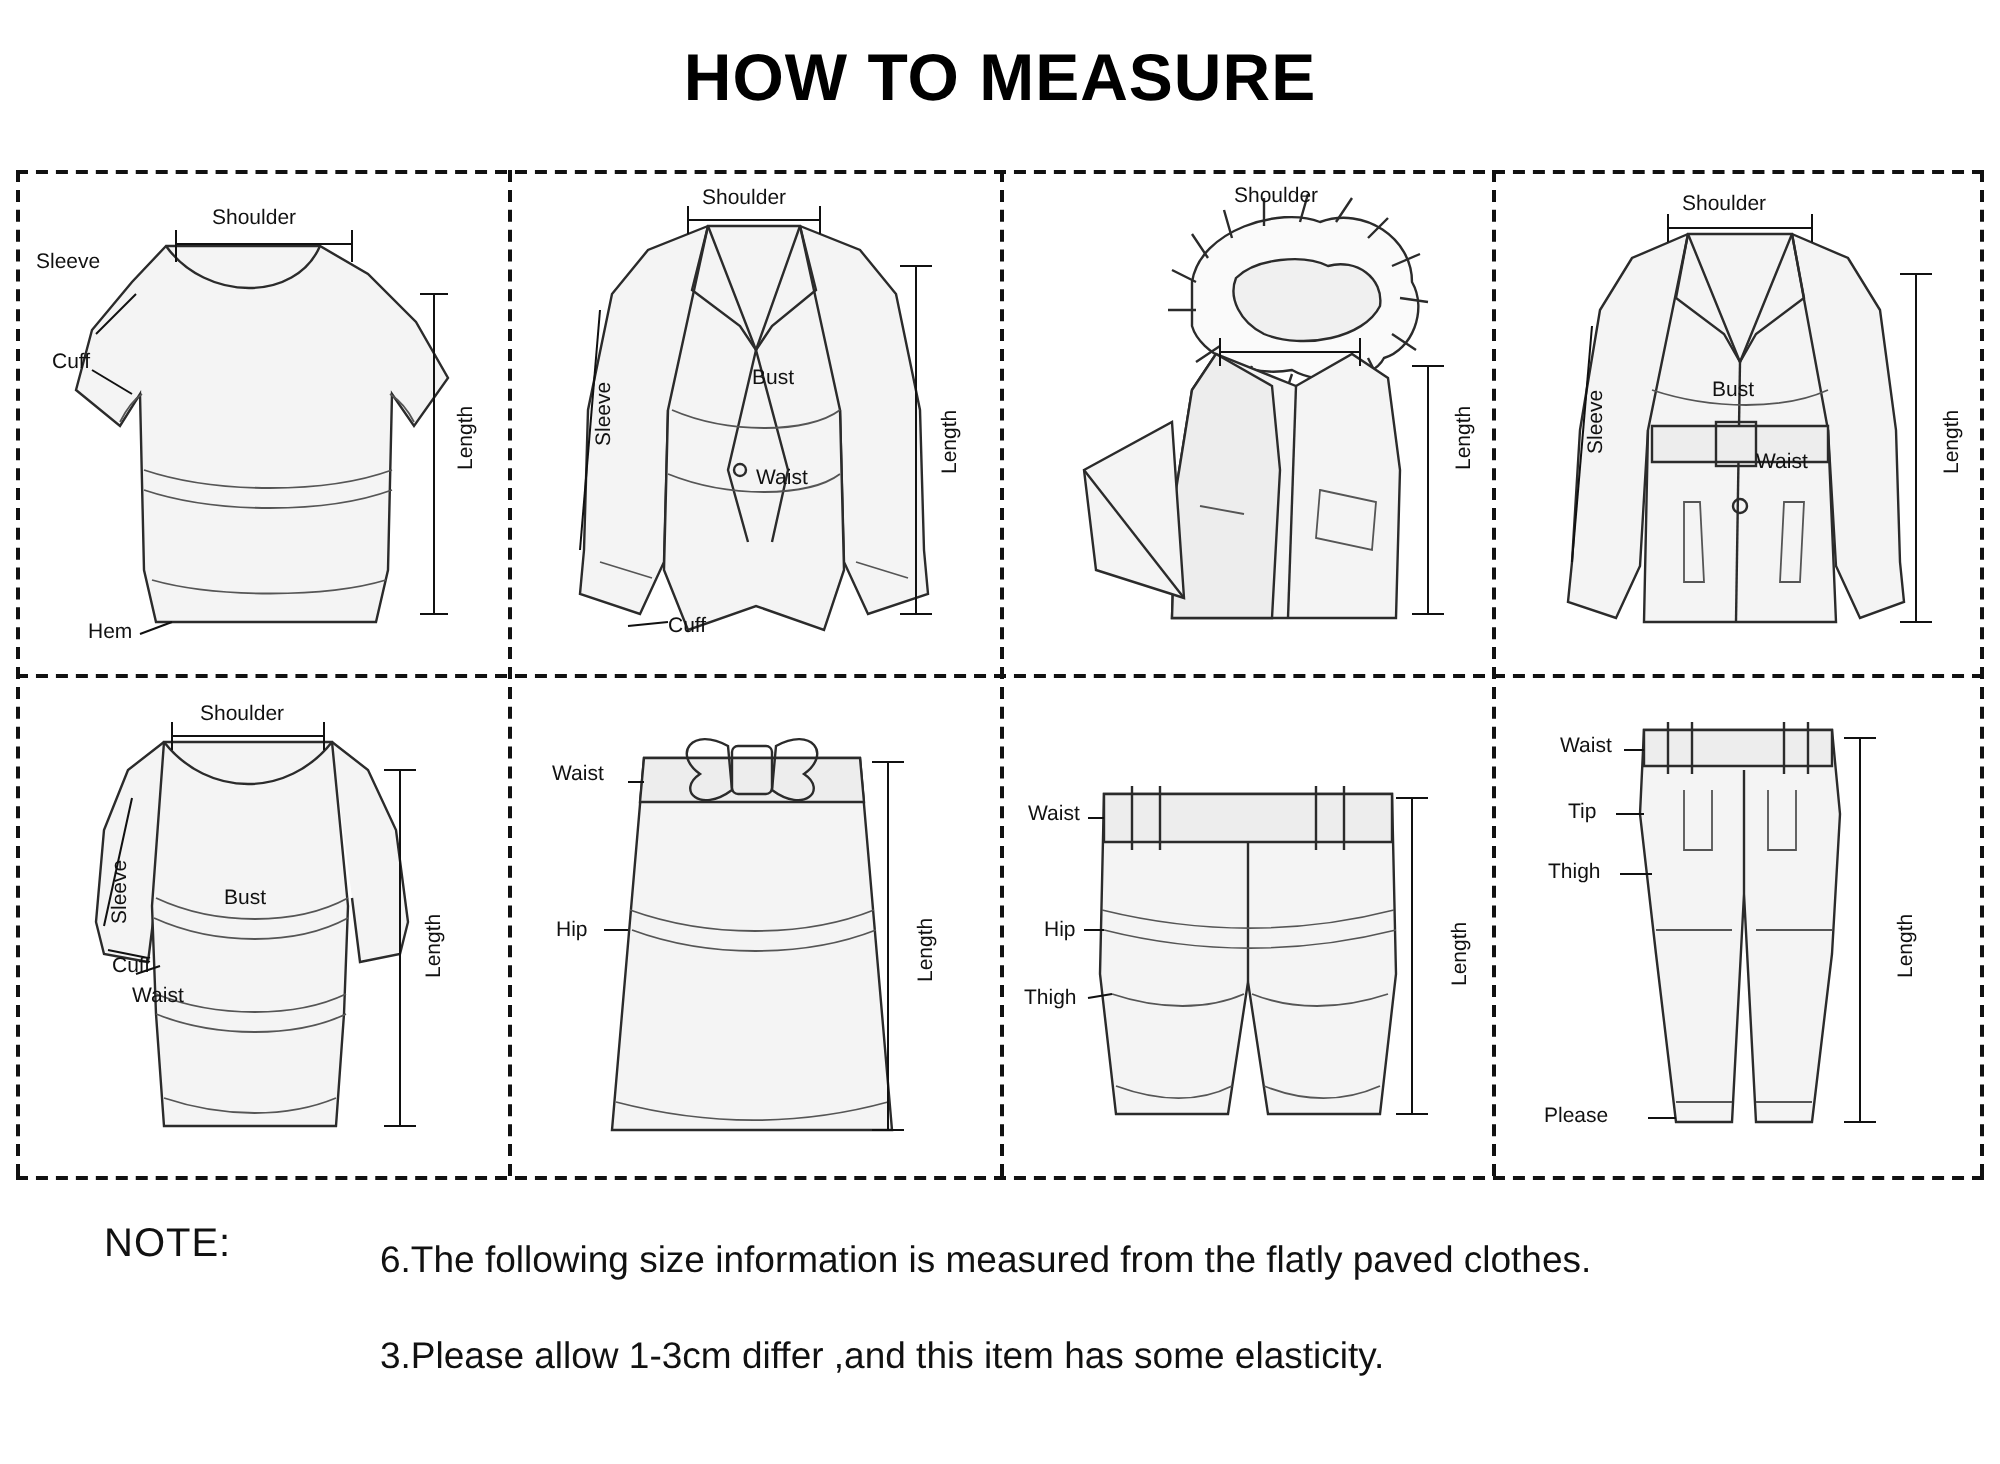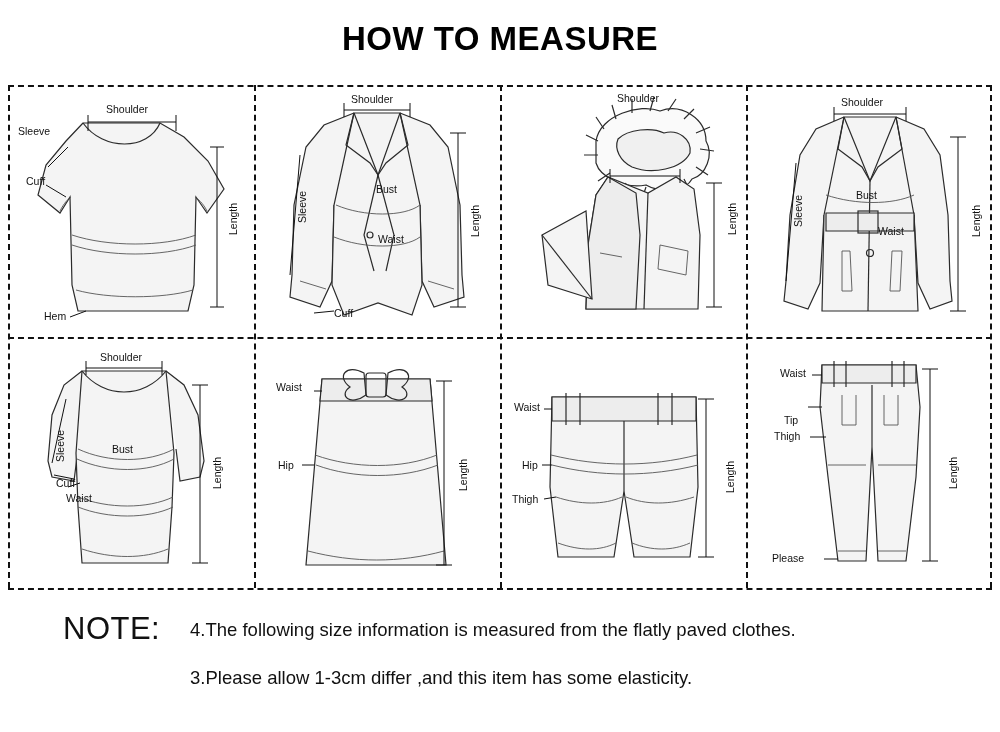--- a/index.html
+++ b/index.html
@@ -69,23 +69,23 @@
     transform-origin: left top;
   }
   #note {
     position: absolute;
     top: 605px;
     left: 0;
     width: 1000px;
   }
   #note-label {
     position: absolute;
-    left: 63px;
+    left: 52px;
     top: 6px;
-    font-size: 31px;
+    font-size: 20px;
     color: #111;
     letter-spacing: 0.5px;
   }
   #note-line1 {
     position: absolute;
     left: 190px;
     top: 14px;
     font-size: 18.5px;
     color: #111;
   }
@@ -309,27 +309,27 @@
         <path class="stroke-thin" d="M92 214 L120 214"></path>
         <path class="stroke-thin" d="M132 214 L160 214"></path>
 
         <path class="dim" d="M176 32 L192 32 M184 32 L184 224 M176 224 L192 224"></path>
         <path class="dim" d="M76 38 L66 38"></path>
         <path class="dim" d="M76 70 L62 70"></path>
         <path class="dim" d="M80 100 L64 100"></path>
         <path class="dim" d="M92 222 L78 222"></path>
       </svg>
       <span class="lbl" style="left:34px; top:30px;">Waist</span>
-      <span class="lbl" style="left:38px; top:77px;">Tip</span>
+      <span class="lbl" style="left:38px; top:63px;">Tip</span>
       <span class="lbl" style="left:28px; top:93px;">Thigh</span>
       <span class="lbl vert" style="left:201px; top:152px;">Length</span>
       <span class="lbl" style="left:26px; top:215px;">Please</span>
     </div>
 
   </div>
 
   <div id="note">
     <div id="note-label">NOTE:</div>
-    <div id="note-line1">4.The following size information is measured from the flatly paved clothes.</div>
+    <div id="note-line1">6.The following size information is measured from the flatly paved clothes.</div>
     <div id="note-line2">3.Please allow 1-3cm differ ,and this item has some elasticity.</div>
   </div>
 
 </div>
 
 </body></html>

